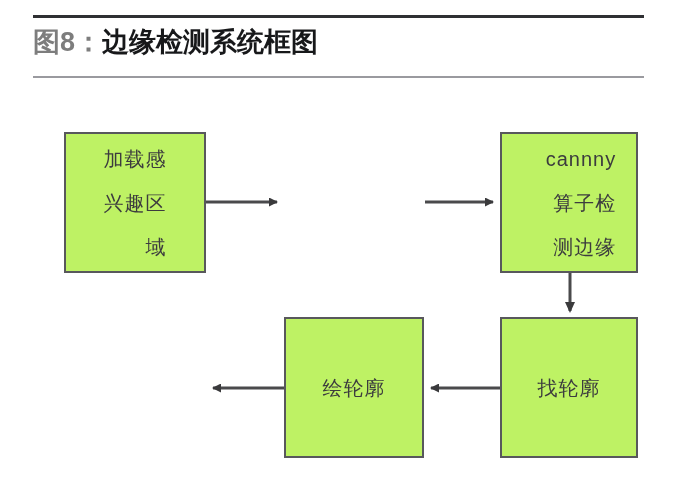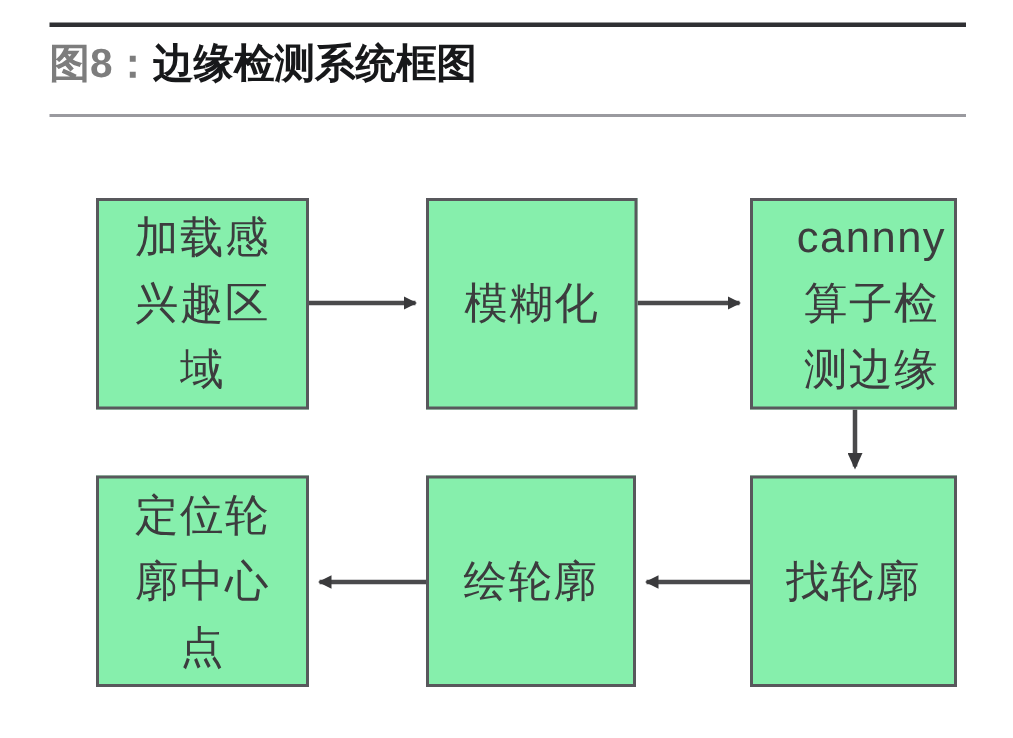--- a/index.html
+++ b/index.html
@@ -54,27 +54,27 @@
     left: 0;
     top: 0;
     width: 675px;
     height: 492px;
   }
 
   .node {
     position: absolute;
     box-sizing: border-box;
     border: 2px solid #58585c;
-    background: #86efac;
+    background: #bef264;
     display: flex;
     align-items: center;
     justify-content: center;
-    text-align: center;
+    text-align: right;
     color: #3c3c3e;
-    font-size: 29px;
+    font-size: 20px;
     line-height: 44px;
     letter-spacing: 1px;
     font-family: "Liberation Sans", "DejaVu Sans", sans-serif;
   }
   .node .label {
     display: block;
     white-space: pre-line;
     padding: 0 2px;
   }
 
@@ -132,37 +132,29 @@
 
     <line x1="284" y1="388" x2="213" y2="388" stroke="#4a4a4c" stroke-width="3" marker-end="url(#arrow-l)"></line>
   </svg>
 
   <div class="node" id="node-roi">
     <span class="label">加载感
 兴趣区
 域</span>
   </div>
 
-  <div class="node" id="node-blur">
-    <span class="label">模糊化</span>
-  </div>
 
   <div class="node" id="node-canny">
     <span class="label">cannny
 算子检
 测边缘</span>
   </div>
 
   <div class="node" id="node-drawcnt">
     <span class="label">绘轮廓</span>
   </div>
 
   <div class="node" id="node-findcnt">
     <span class="label">找轮廓</span>
   </div>
 
-  <div class="node" id="node-center">
-    <span class="label">定位轮
-廓中心
-点</span>
-  </div>
 
 </div>
 
 </body></html>

